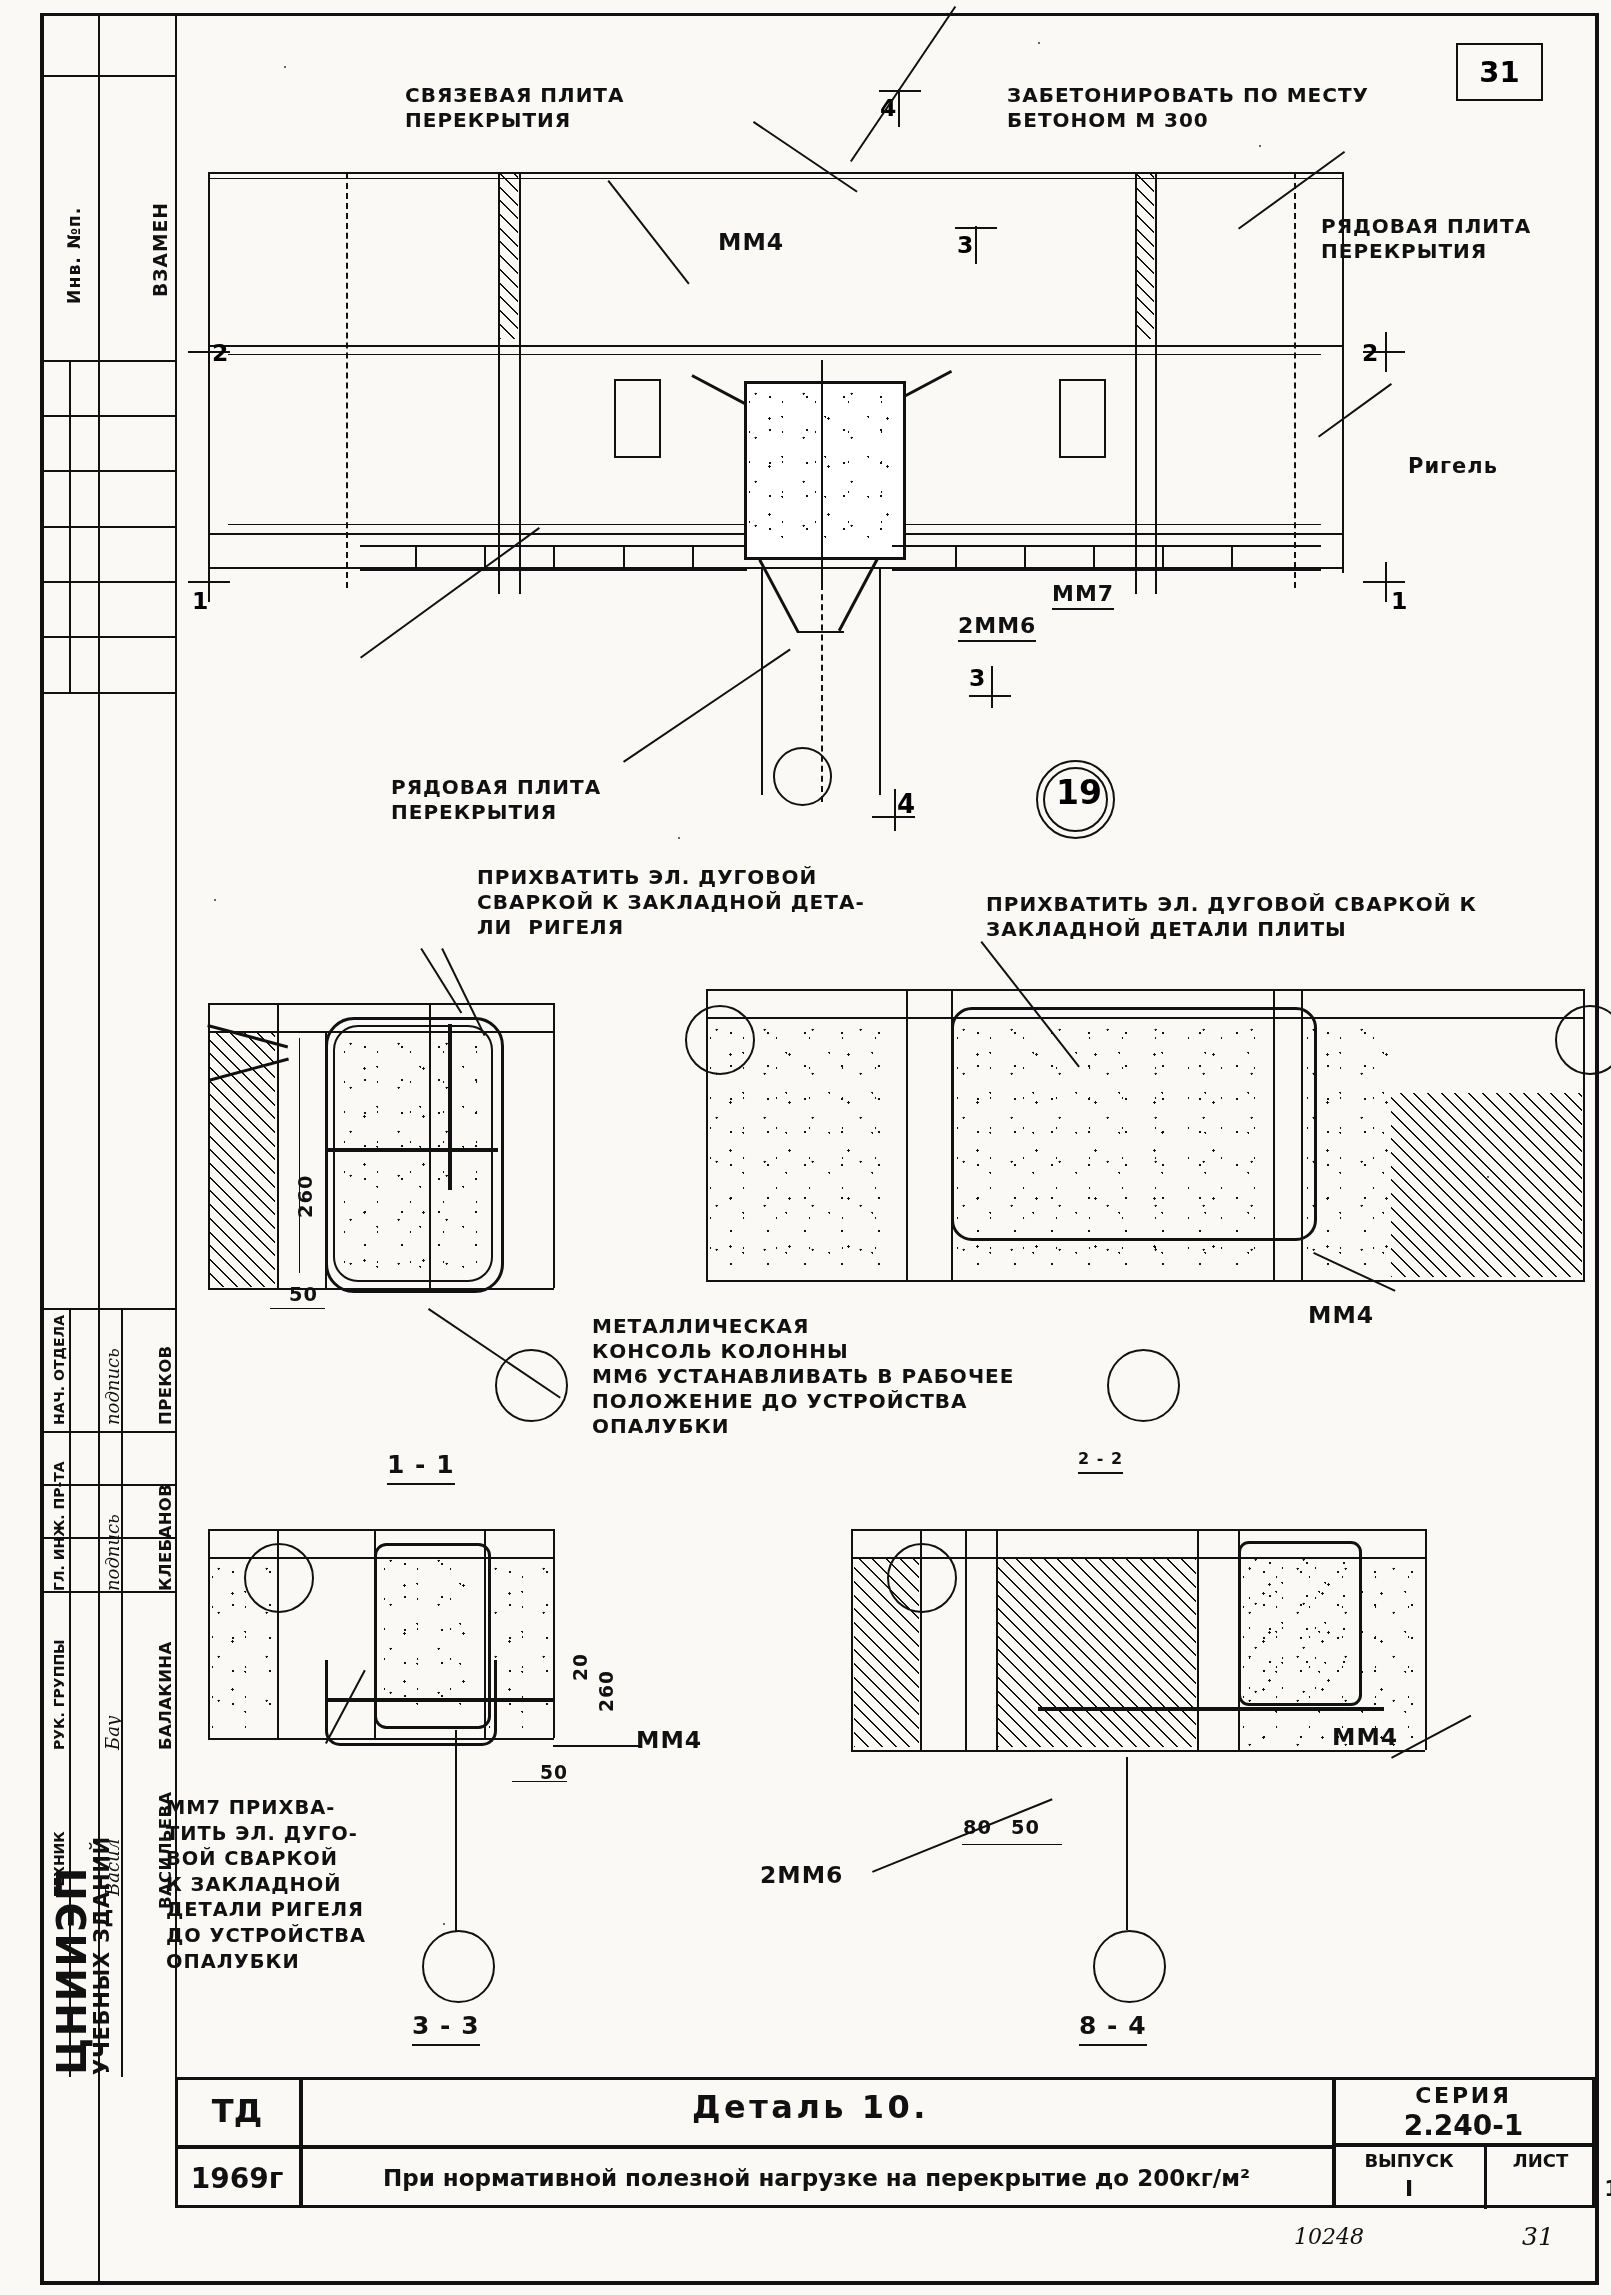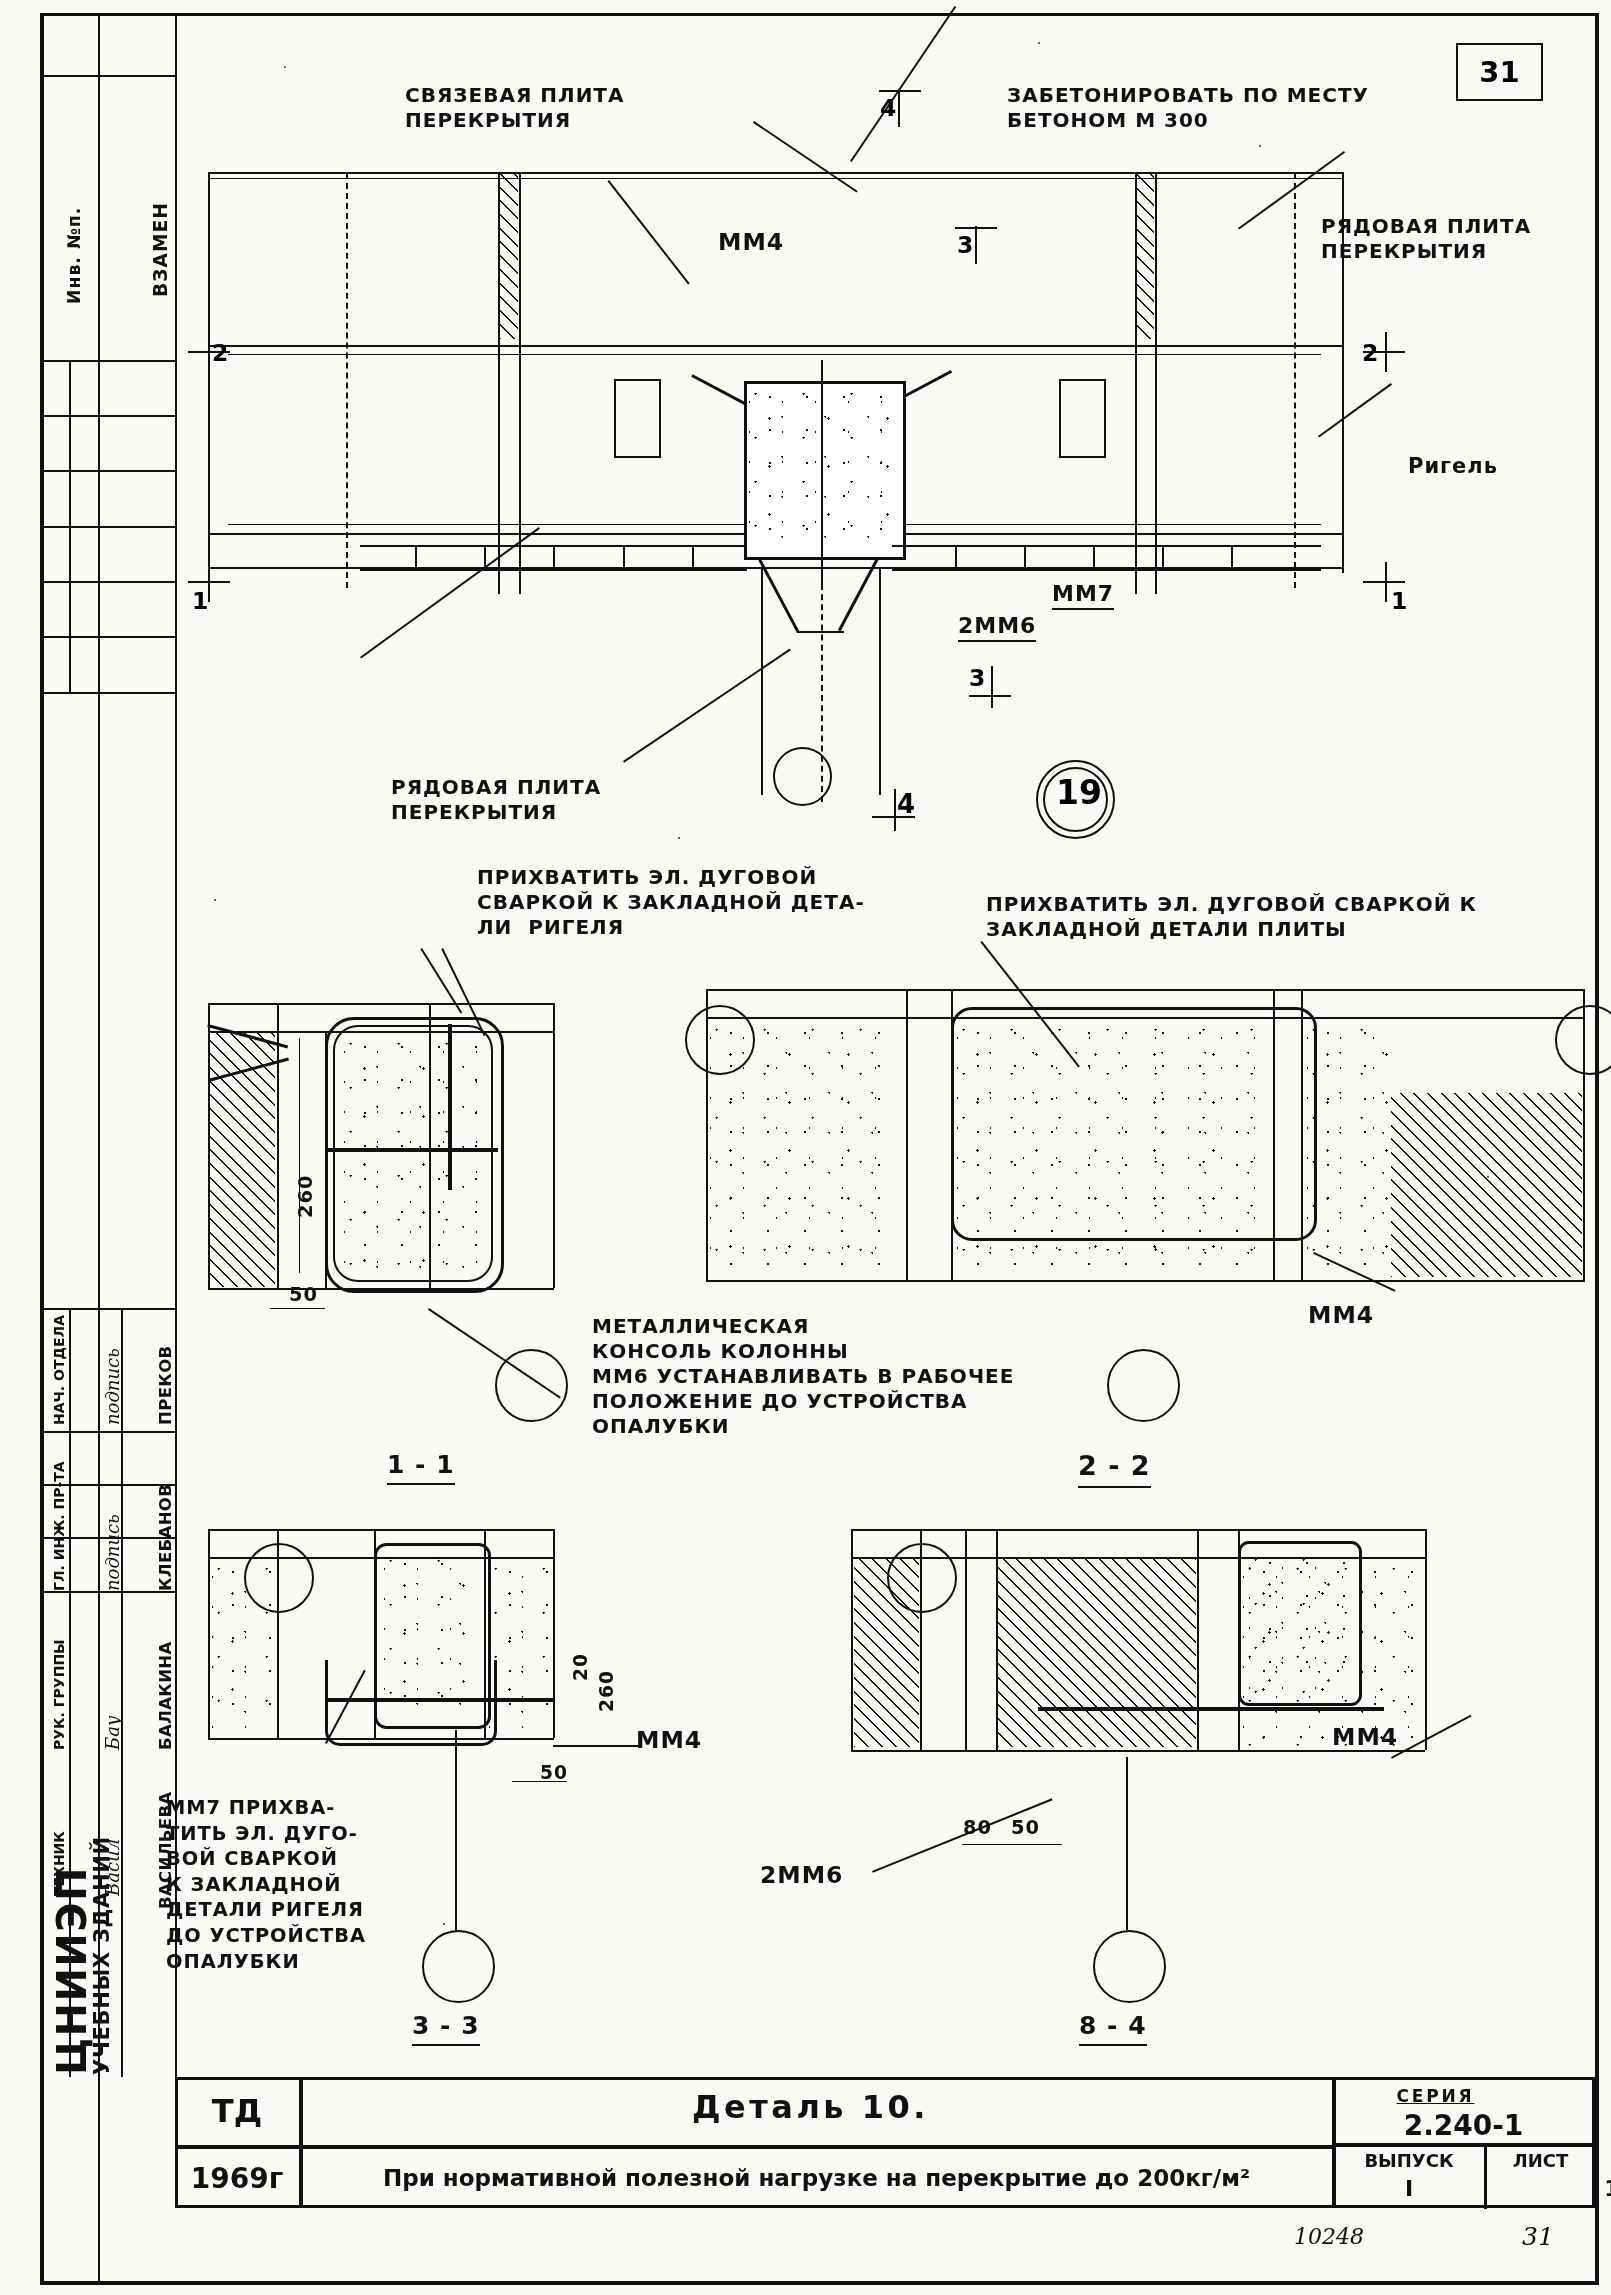--- a/index.html
+++ b/index.html
@@ -321,21 +321,21 @@
 ДО УСТРОЙСТВА
 ОПАЛУБКИ</div>
 
     <div class="circ" style="left:422px;top:1930px;width:69px;height:69px;"></div>
     <div class="ln vl" style="left:455px;top:1730px;height:201px;"></div>
 
     <div class="lbl" style="left:412px;top:2010px;font-size:25px;border-bottom:2.1px solid #111;padding-bottom:2.8px;">3 - 3</div>
   </div>
 
   <div>
-    <div class="lbl" style="left:1078px;top:1449px;font-size:27px;border-bottom:2.1px solid #111;padding-bottom:2.8px;">2 - 2</div>
+    <div class="lbl" style="left:1078px;top:1449px;font-size:16px;border-bottom:2.1px solid #111;padding-bottom:2.8px;">2 - 2</div>
 
     <div class="ln hl" style="left:851px;top:1529px;width:574px;"></div>
     <div class="ln hl" style="left:851px;top:1557px;width:574px;"></div>
     <div class="ln hl" style="left:851px;top:1750px;width:574px;"></div>
     <div class="ln vl" style="left:851px;top:1529px;height:221px;"></div>
     <div class="ln vl" style="left:920px;top:1529px;height:221px;"></div>
     <div class="ln vl" style="left:965px;top:1529px;height:221px;"></div>
     <div class="ln vl" style="left:996px;top:1529px;height:221px;"></div>
     <div class="ln vl" style="left:1197px;top:1529px;height:221px;"></div>
     <div class="ln vl" style="left:1238px;top:1529px;height:221px;"></div>
@@ -374,21 +374,21 @@
     <div class="ln vl" style="left:1332px;top:2077px;height:131px;width:3.5px;"></div>
     <div class="ln hl" style="left:175px;top:2145px;width:1160px;height:3.5px;"></div>
     <div class="ln hl" style="left:1332px;top:2143px;width:263px;height:3.5px;"></div>
     <div class="ln vl" style="left:1484px;top:2143px;height:66px;width:2.8px;"></div>
 
     <div class="tbc" style="left:175px;top:2077px;width:124px;height:68px;font-size:32px;">ТД</div>
     <div class="tbc" style="left:175px;top:2148px;width:124px;height:60px;font-size:28px;">1969г</div>
     <div class="tbc" style="left:296px;top:2077px;width:1029px;height:60px;font-size:32px;letter-spacing:3.5px;">Деталь 10.</div>
     <div class="tbc" style="left:302px;top:2148px;width:1029px;height:60px;font-size:23px;letter-spacing:0px;">При нормативной полезной нагрузке на перекрытие до 200кг/м²</div>
 
-    <div class="tbc" style="left:1307px;top:2081px;width:257px;height:29px;font-size:17px;letter-spacing:2.8px;text-decoration:underline;">СЕРИЯ</div>
+    <div class="tbc" style="left:1335px;top:2081px;width:257px;height:29px;font-size:22px;letter-spacing:2.8px;">СЕРИЯ</div>
     <div class="tbc" style="left:1335px;top:2109px;width:257px;height:33px;font-size:28px;">2.240-1</div>
     <div class="tbc" style="left:1335px;top:2146px;width:148px;height:28px;font-size:18px;">ВЫПУСК</div>
     <div class="tbc" style="left:1335px;top:2172px;width:148px;height:33px;font-size:22px;">I</div>
     <div class="tbc" style="left:1487px;top:2146px;width:107px;height:28px;font-size:18px;">ЛИСТ</div>
     <div class="tbc" style="left:1566px;top:2172px;width:107px;height:33px;font-size:22px;">17</div>
 
     <div class="sig" style="position:absolute;left:1294px;top:2224px;font-size:22px;">10248</div>
     <div class="sig" style="position:absolute;left:1522px;top:2222px;font-size:25px;">31</div>
   </div>
 

